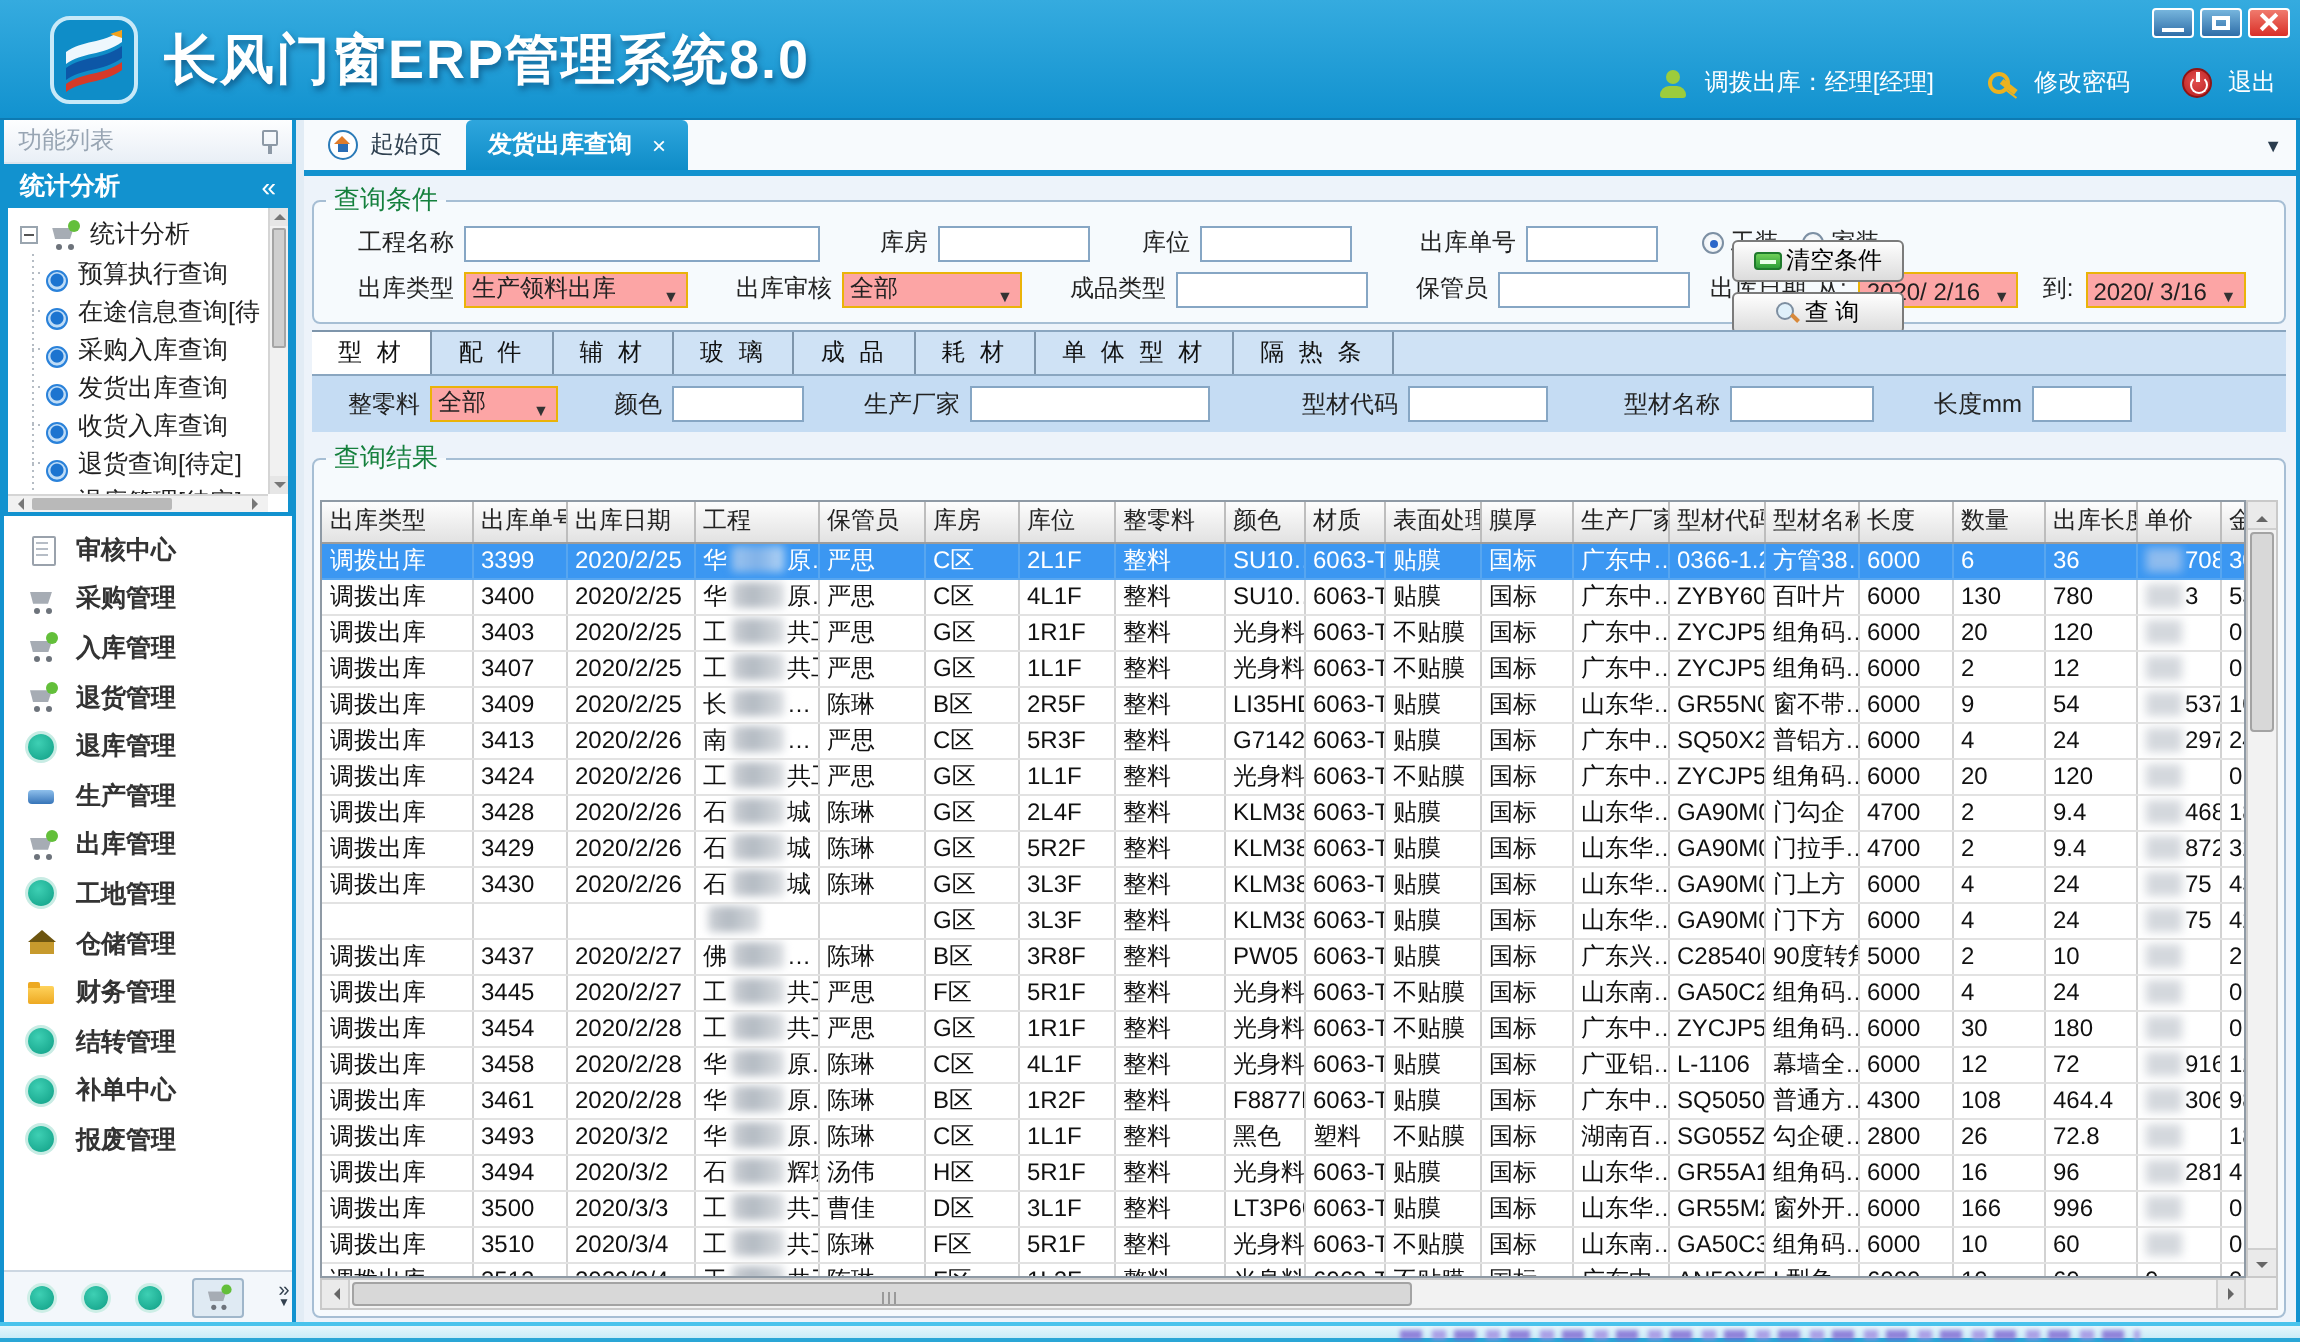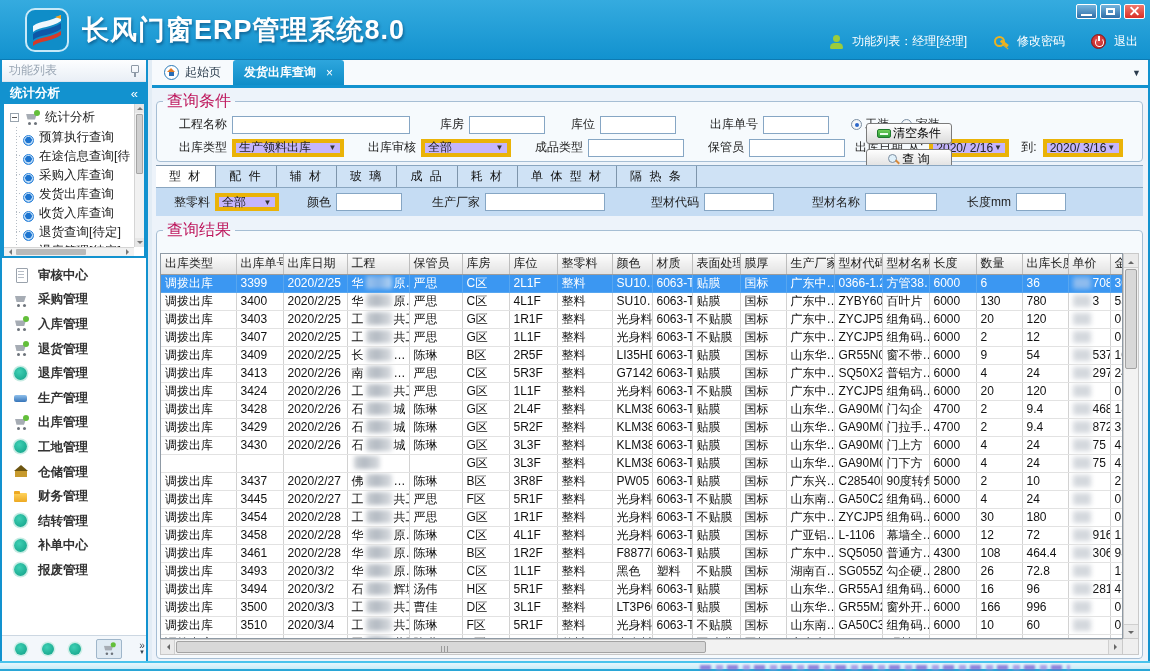--- a/index.html
+++ b/index.html
@@ -99,26 +99,26 @@
 .tabbar{position:absolute;left:0;top:0;right:0;height:28px;background:#f7fafd;border-bottom:3px solid #1292cf;display:flex;align-items:flex-end}
 .tab-home{display:flex;align-items:center;gap:6px;padding:0 12px;height:25px;color:#2f4050;cursor:pointer}
 .ihome{width:15px;height:15px;border-radius:50%;border:1.5px solid #2a7ab8;background:#fff;position:relative}
 .ihome::before{content:'';position:absolute;left:2px;top:2px;border-left:4px solid transparent;border-right:4px solid transparent;border-bottom:4px solid #e07c2a}
 .ihome::after{content:'';position:absolute;left:3.5px;top:6px;width:5px;height:4px;background:#2a6db5}
 .tab-active{display:flex;align-items:center;gap:10px;padding:0 11px;height:25px;background:linear-gradient(#2ea6dd,#0f8dc8);color:#fff;font-weight:bold;border-radius:3px 3px 0 0;cursor:pointer}
 .tabclose{font-weight:normal;cursor:pointer}
 .tablist{margin-left:auto;margin-right:7px;align-self:center;color:#2a3b4d;font-size:9px;cursor:pointer}
 
 fieldset.fs{position:absolute;border:1px solid #a6bed4;border-radius:4px;background:#f6fafd}
-fieldset.fs legend{margin-left:6px;padding:0 4px;color:#be185d;font-size:16px}
+fieldset.fs legend{margin-left:6px;padding:0 4px;color:#15803d;font-size:13px}
 .fs-query{left:4px;right:5px;top:31px;height:71px}
 .qrow{display:flex;align-items:center;height:21px;margin-top:2px;padding-left:12px;position:relative}
 .lab{text-align:right;white-space:nowrap}
 .tbox{border:1px solid #86a6c4;background:#fff;height:18px;font:inherit;padding:0 3px;color:#222}
-.combo{border:4px solid #eab308;background:#c4b5fd;height:18px;display:flex;align-items:center;padding:0 3px;position:relative;cursor:pointer}
+.combo{border:1px solid #eab308;background:#fca5a5;height:18px;display:flex;align-items:flex-end;padding:0 3px;position:relative;cursor:pointer}
 .combo .cval{flex:1;overflow:hidden;white-space:nowrap}
 .combo .carr{flex:none;width:9px;text-align:center;color:#333;font-size:8px}
 .radio{width:11px;height:11px;border-radius:50%;border:1px solid #7c8fa3;background:radial-gradient(#fff,#e9eef3);position:relative;display:inline-block;vertical-align:-2px;cursor:pointer}
 .radio.on::after{content:'';position:absolute;left:2.5px;top:2.5px;width:4px;height:4px;border-radius:50%;background:#2b66c9}
 .btn{position:absolute;height:21px;border:1px solid #7b7b7b;border-radius:3px;background:linear-gradient(#fefefe,#dcdcdc);display:flex;align-items:center;justify-content:center;gap:2px;font:inherit;cursor:pointer;padding:0 8px}
 .btn-clear{right:190px;top:11px;width:86px}
 .btn-search{right:190px;top:37px;width:86px}
 .iclear{width:14px;height:9px;border-radius:2px;background:linear-gradient(#6fcf58,#2e9e3a);border:1px solid #1f7a2c;position:relative}
 .iclear::after{content:'';position:absolute;left:2px;top:3px;right:2px;height:2px;background:#eaffea}
 .imag{width:12px;height:12px;position:relative}
@@ -192,21 +192,21 @@
       <div class="wbtn">
           <span class="g-max"></span>
         </div>
       <div class="wbtn close">
           <span class="g-x"></span>
           <span class="g-x g-x2"></span>
         </div>
     </div>
     <div class="userbar">
       <span class="iperson"></span>
-      <span>功能列表：经理[经理]</span>
+      <span>调拨出库：经理[经理]</span>
       <span class="gap"></span>
       <span class="ikey"></span>
       <span>修改密码</span>
       <span class="gap"></span>
       <span class="ipow"></span>
       <span>退出</span>
     </div>
   </div>
 
   <div class="bodyrow">

